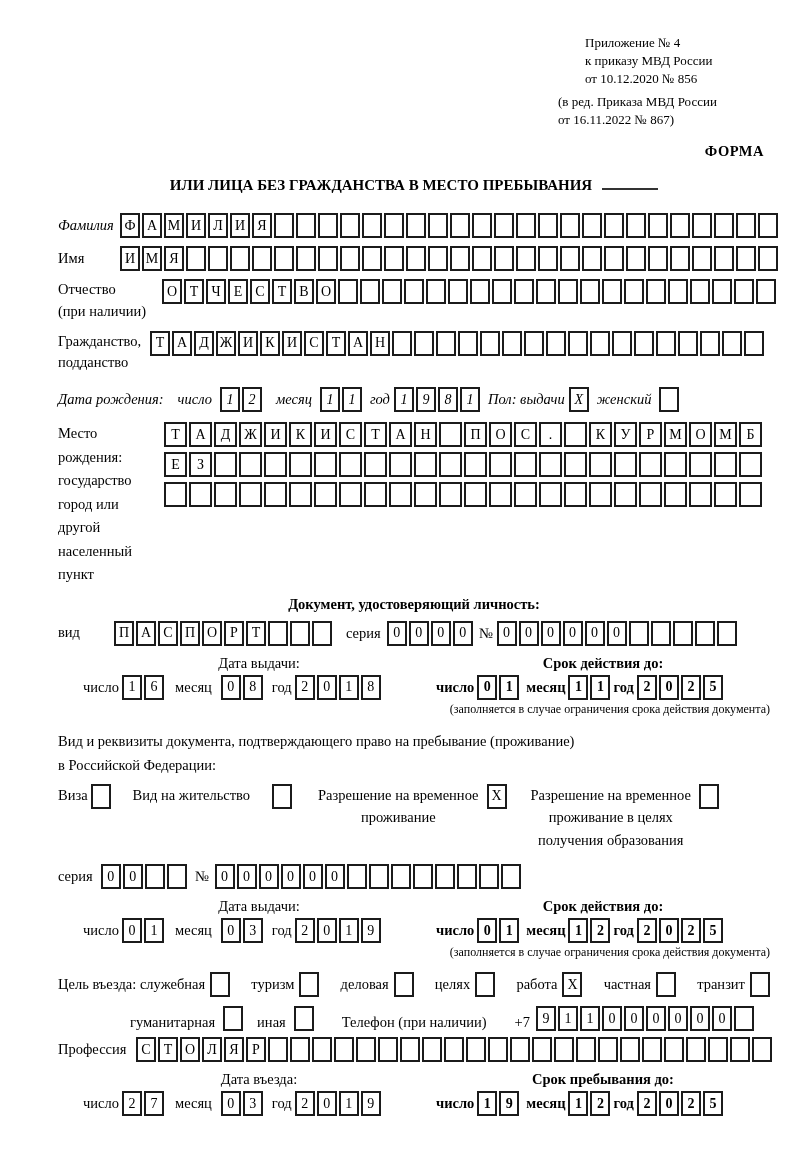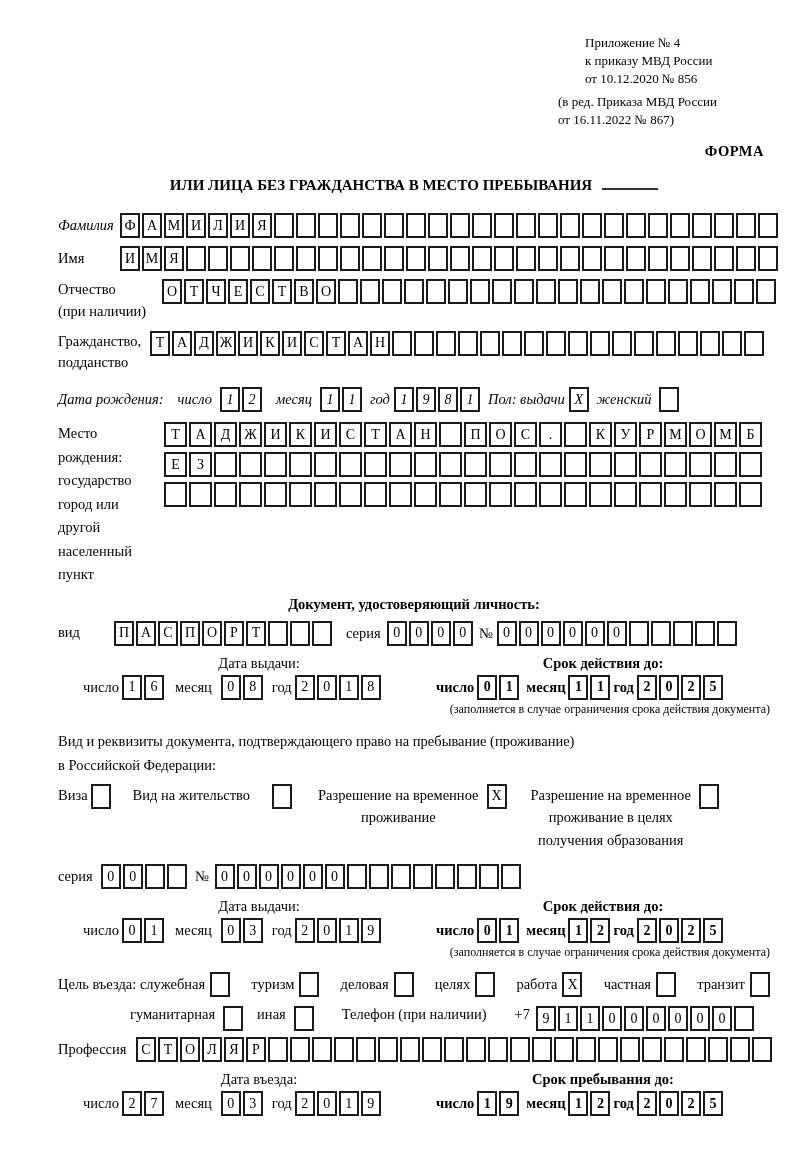--- a/index.html
+++ b/index.html
@@ -55,21 +55,21 @@
 
   
   .opts { display:flex; align-items:flex-start; margin-top:6px; }
   .opt { display:flex; align-items:flex-start; }
   .opt-label { white-space:pre-line; text-align:center; line-height:1.55; }
   .opt .bx { margin-left:8px; }
 
   
   .prow { display:flex; align-items:flex-end; margin-top:12px; justify-content:space-between; }
   .pitem { display:flex; align-items:center; gap:5px; }
-  .prow2 { display:flex; align-items:flex-start; margin-top:9px; margin-left:72px; }
+  .prow2 { display:flex; align-items:flex-end; margin-top:9px; margin-left:72px; }
 </style>
 </head>
 <body>
 
 <div class="page">
 
   <div class="hdr-block">
     <div class="hdr-appendix">Приложение № 4
 к приказу МВД России
 от 10.12.2020 № 856</div>

